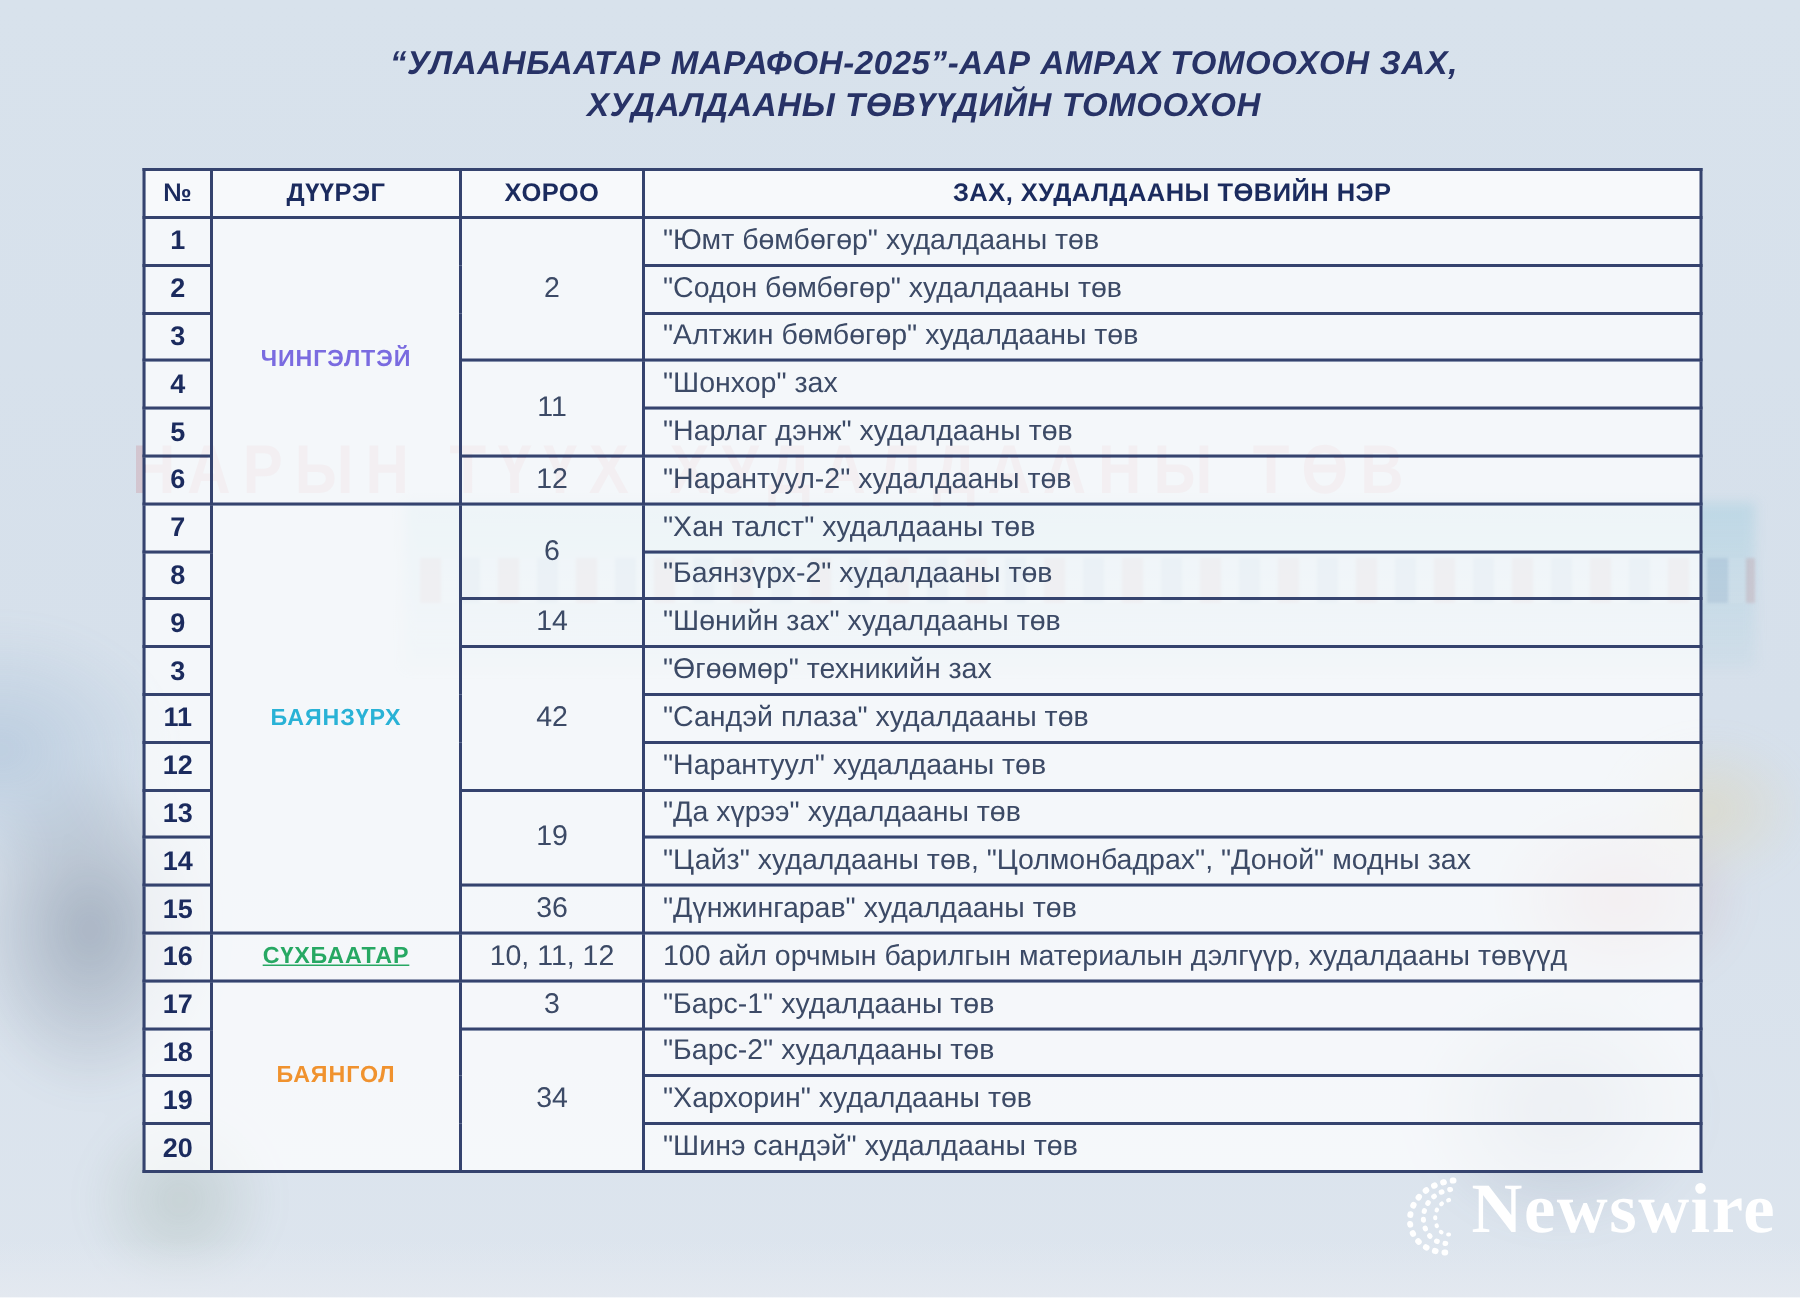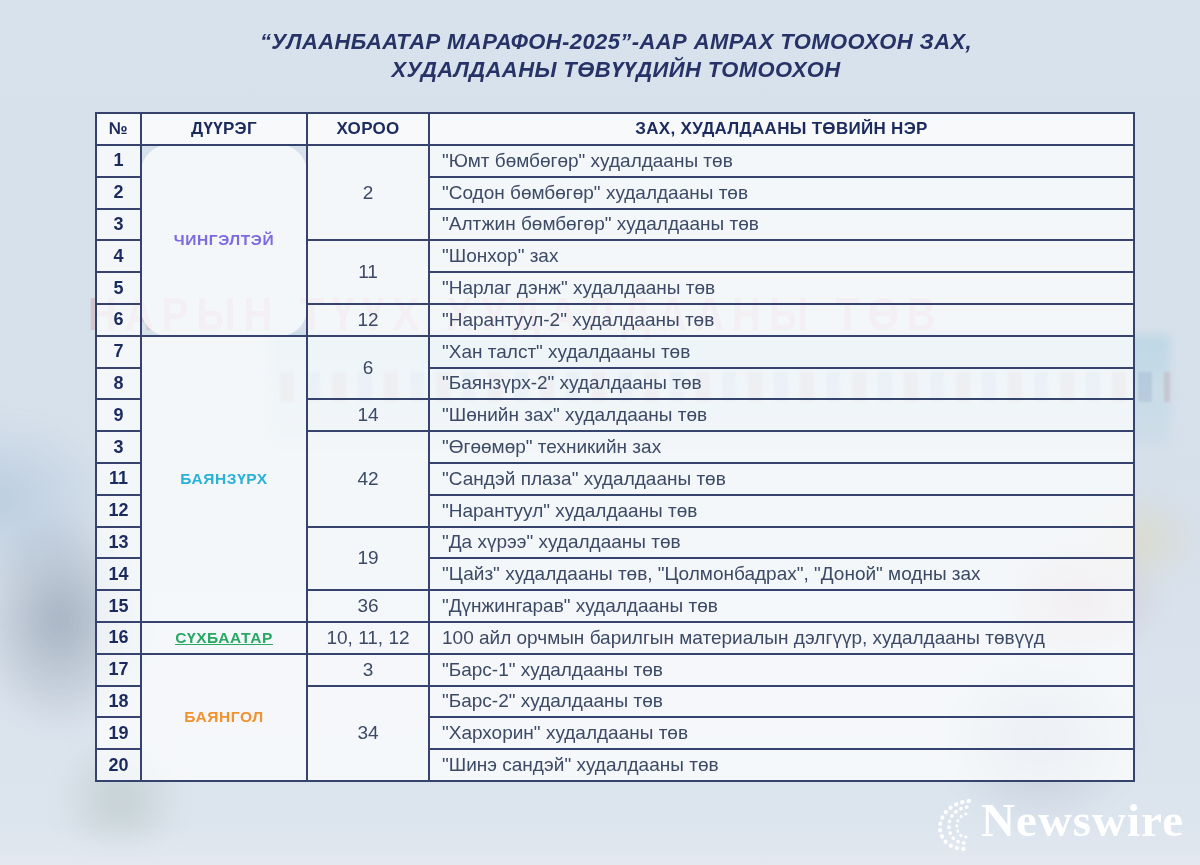--- a/index.html
+++ b/index.html
@@ -82,34 +82,34 @@
     font-size: 17px; font-weight: bold; color:#1b2b5e;
     text-align:center; letter-spacing:0.3px;
   }
   .market-table td { height: 31.8px; }
   td.cell-no {
     text-align:center; font-weight:bold; font-size:18px; color:#1b2b5e;
   }
   td.cell-district {
     text-align:center; font-weight:bold; font-size:15.5px; letter-spacing:0.6px;
   }
-  td.cell-district.c-chingeltei { color:#7a6be0;border-radius:27px; }
+  td.cell-district.c-chingeltei { color:#7a6be0; }
   td.cell-district.c-bayanzurkh { color:#29b2d6;text-align:center; }
   td.cell-district.c-sukhbaatar { color:#27a863;text-decoration:underline; }
   td.cell-district.c-bayangol  { color:#f0922e; }
   td.cell-khoroo {
     text-align:center; font-size:19px; color:#3c4a66;
   }
   td.cell-name {
     font-size:19px; color:#3c4a66; padding-left:12px; text-align:left;
   }
 
   
   .newswire {
-    position:absolute; right:16px; bottom:10px; z-index:3;
+    position:absolute; right:16px; bottom:24px; z-index:3;
     display:flex; align-items:center; gap:2px;
     color:#ffffff;
   }
   .newswire .globe { width:54px; height:60px; margin-right:-6px; margin-top:10px; }
   .newswire .word {
     font-family:"Liberation Serif", serif; font-weight:bold;
     font-size:47px; letter-spacing:1px; color:#ffffff;
   }
 </style>
 </head>

